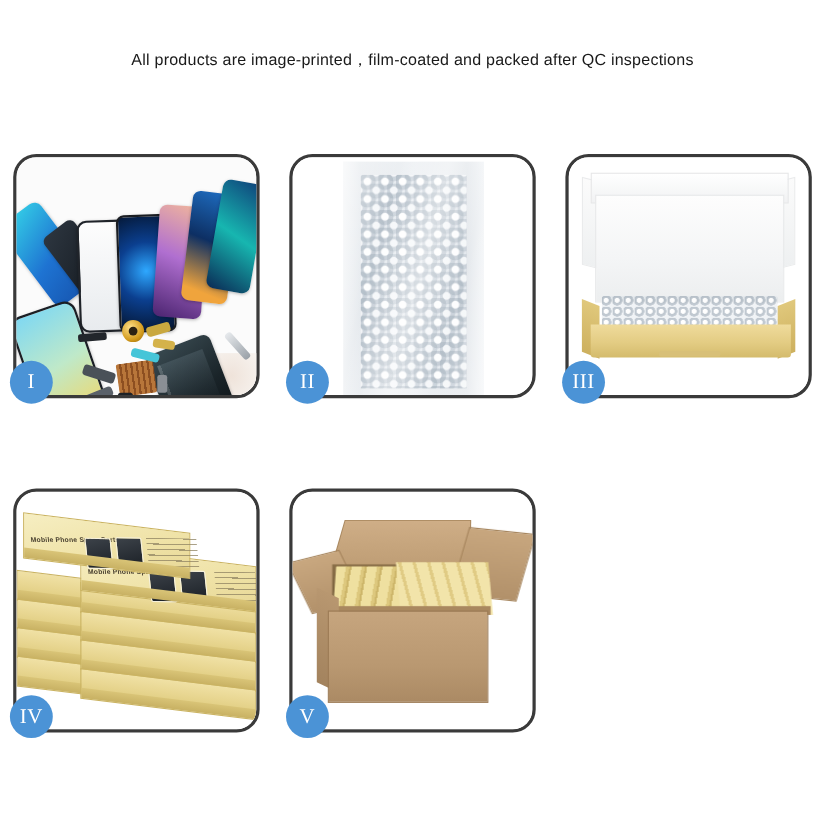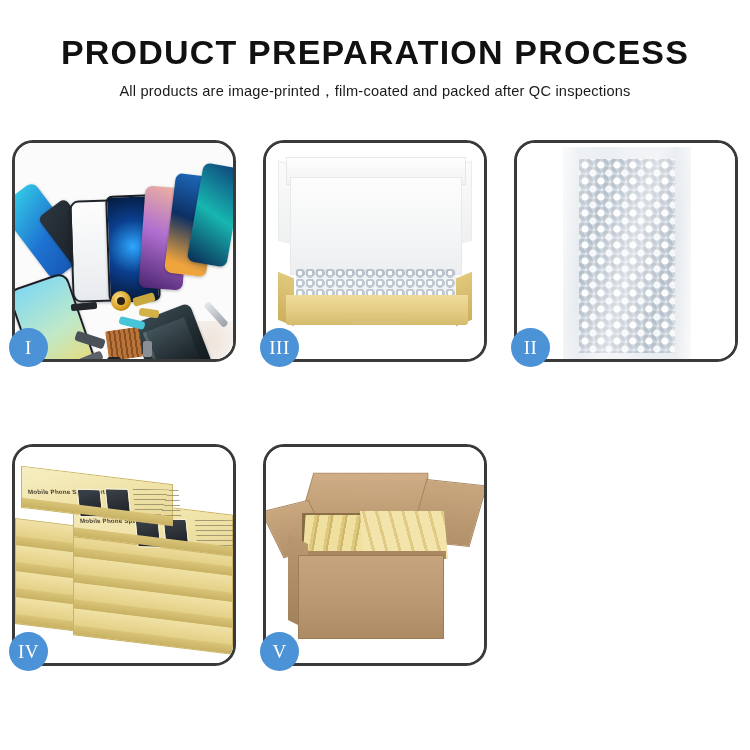--- a/index.html
+++ b/index.html
@@ -341,21 +341,20 @@
   }
   .sc-halo {
     position:absolute; left:18px; top:22px; width:190px; height:50px;
     background: radial-gradient(ellipse at 60% 60%, rgba(236,232,226,.9), rgba(255,255,255,0) 70%);
   }
 </style>
 </head>
 <body>
 
 <div class="header">
-  <div class="title">PRODUCT PREPARATION PROCESS</div>
   <div class="subtitle">All products are image-printed，film-coated and packed after QC inspections</div>
 </div>
 
 <div class="grid">
 
   <div class="panel">
     <div class="panel-inner">
       <div class="scene-parts">
         <div class="ph ph-teal"></div>
         <div class="ph ph-dark"></div>
@@ -380,45 +379,45 @@
         <div class="part batt"></div>
 
         <div class="part tool"></div>
       </div>
     </div>
     <div class="badge">I</div>
   </div>
 
   <div class="panel">
     <div class="panel-inner">
+      <div class="scene-bubble">
+        <div class="bubble-sheet">
+          <div class="bubble-strip"></div>
+        </div>
+        <div class="bubble-sheen"></div>
+      </div>
+    </div>
+    <div class="badge">II</div>
+  </div>
+
+  <div class="panel">
+    <div class="panel-inner">
       <div class="scene-flatbox">
         <div class="fb-lid-l"></div>
         <div class="fb-lid-r"></div>
         <div class="fb-lid-back"></div>
         <div class="fb-liner"></div>
         <div class="fb-bubbles"></div>
         <div class="fb-tray-l"></div>
         <div class="fb-tray-r"></div>
         <div class="fb-tray-front"></div>
         <div class="fb-notch"></div>
       </div>
     </div>
     <div class="badge">III</div>
-  </div>
-
-  <div class="panel">
-    <div class="panel-inner">
-      <div class="scene-bubble">
-        <div class="bubble-sheet">
-          <div class="bubble-strip"></div>
-        </div>
-        <div class="bubble-sheen"></div>
-      </div>
-    </div>
-    <div class="badge">II</div>
   </div>
 
   <div class="panel">
     <div class="panel-inner">
       <div class="scene-stack">
 
         <div class="sbox" style="left:0px;  top:78px;  width:112px; height:26px; transform:skewY(7deg);">
             <div class="sbox-edge"></div>
           </div>
         <div class="sbox" style="left:0px;  top:104px; width:112px; height:26px; transform:skewY(7deg);">

